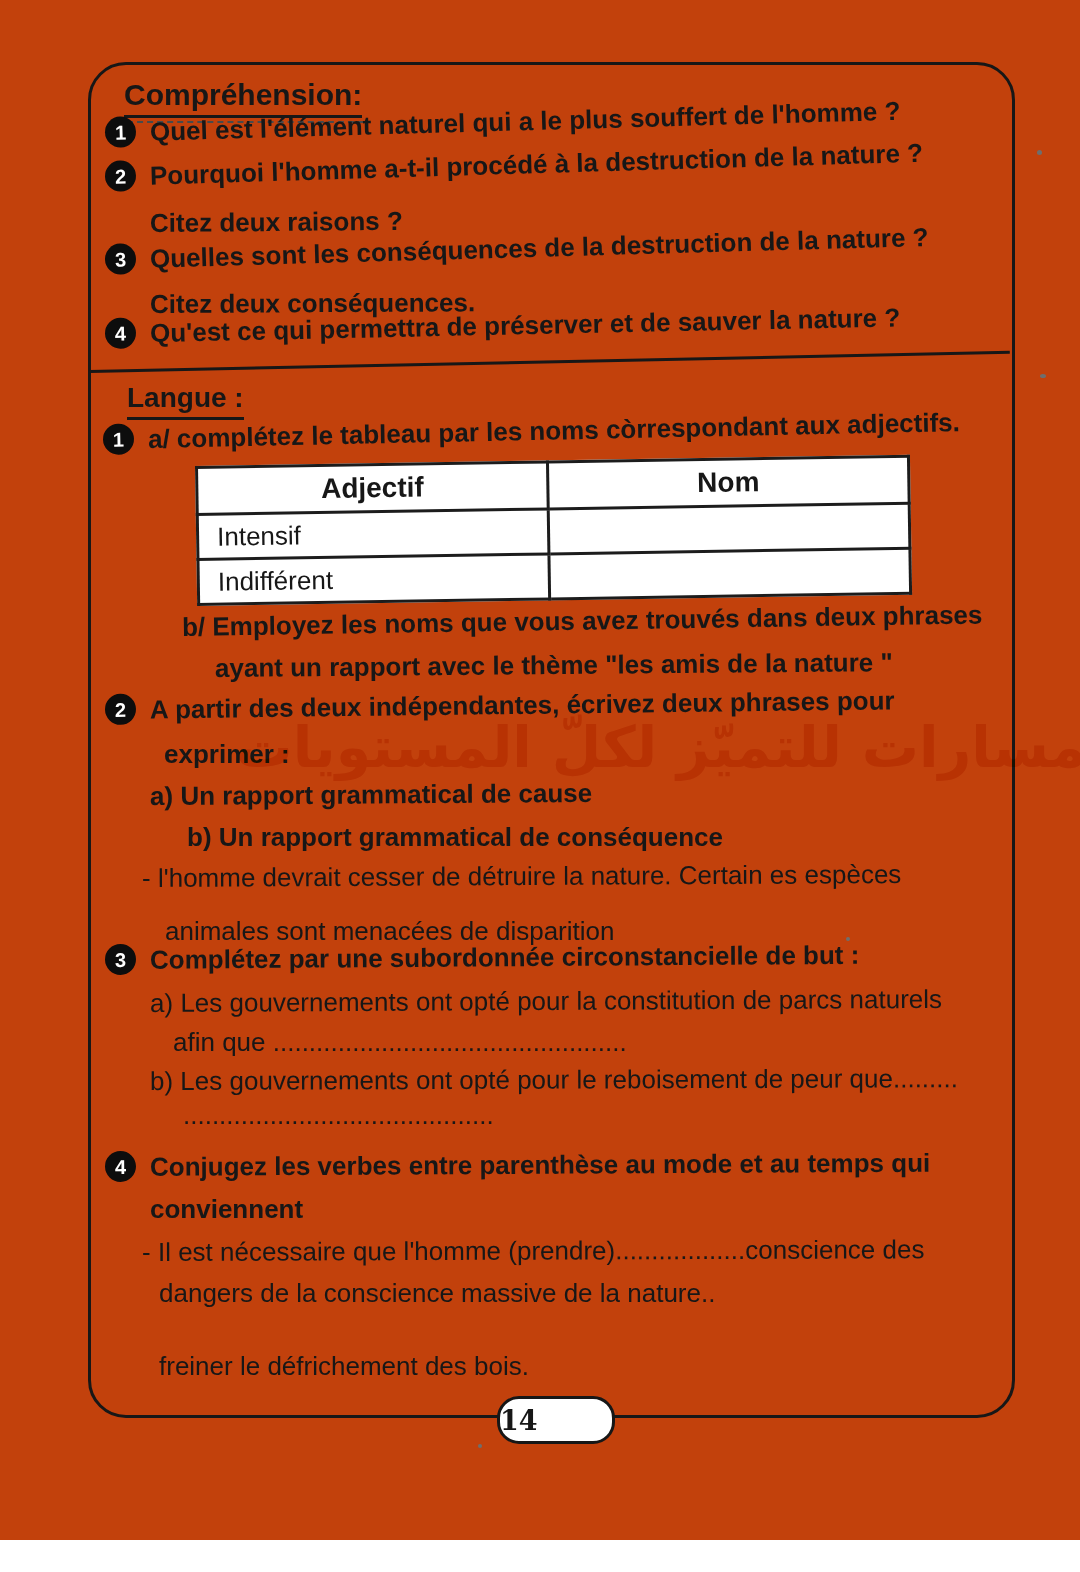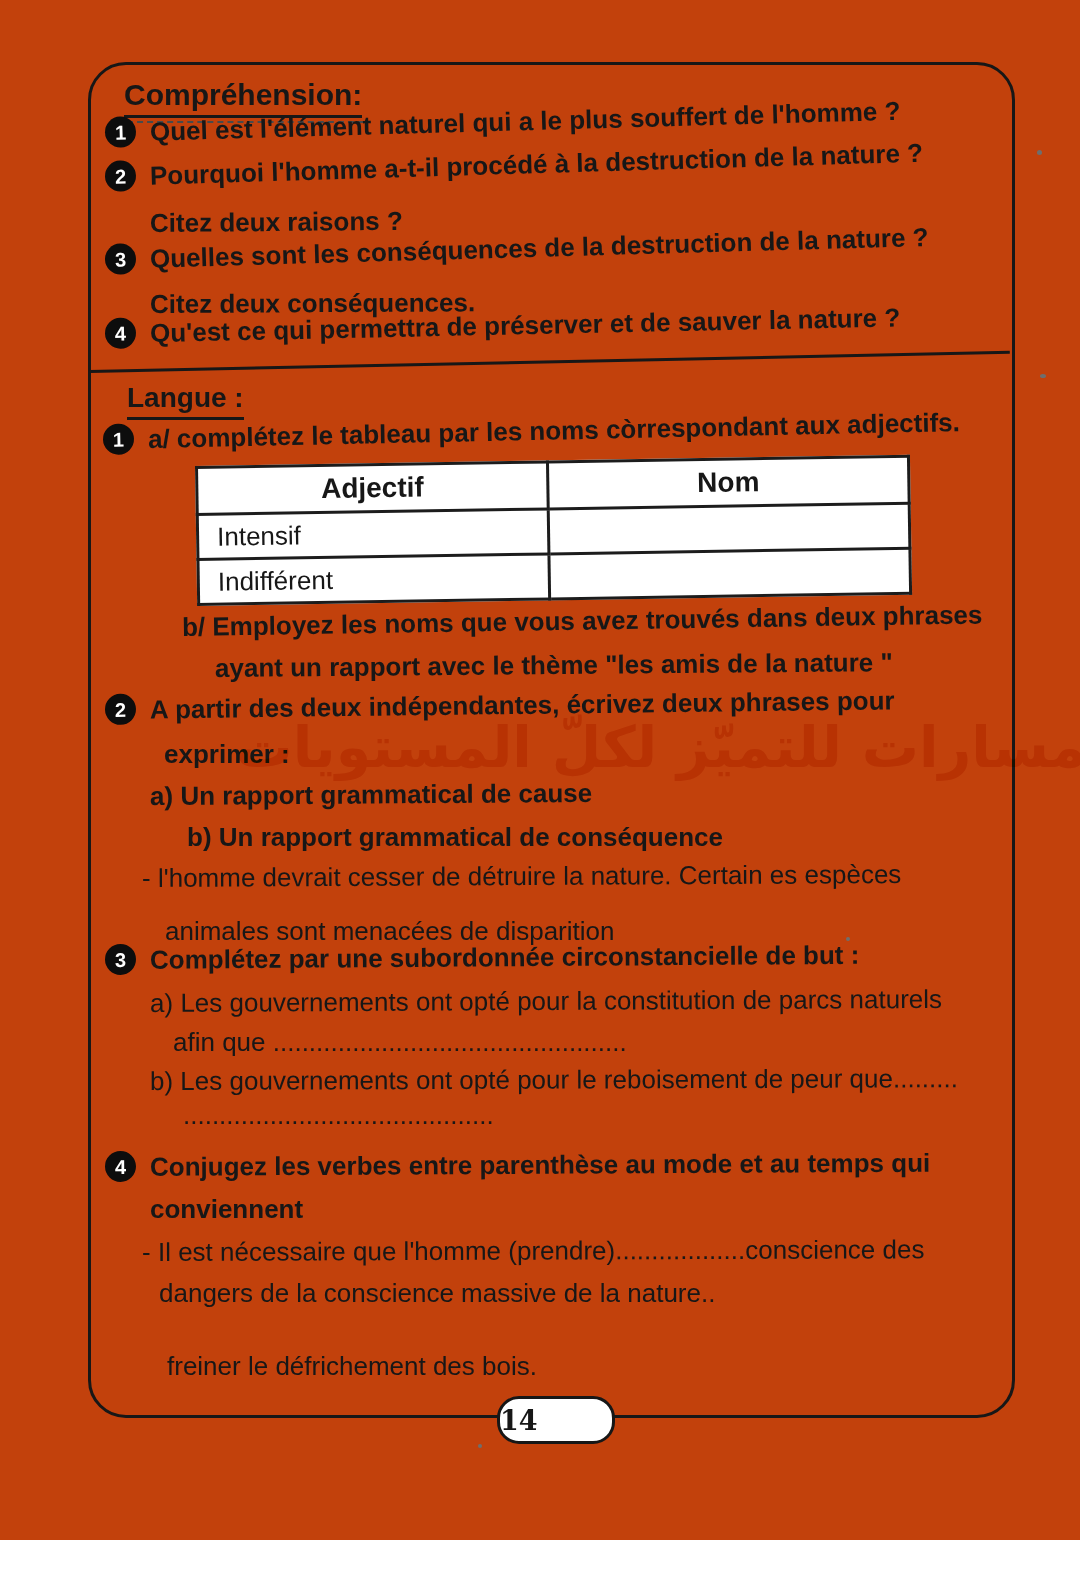--- a/index.html
+++ b/index.html
@@ -186,21 +186,21 @@
   </div>
   <div class="line b" style="left:150px; top:1192px;text-align:center;">
     <span>conviennent</span>
   </div>
   <div class="line rI" style="left:142px; top:1235px;">
     <span>- Il est nécessaire que l'homme (prendre)..................conscience des</span>
   </div>
   <div class="line" style="left:159px; top:1276px;">
     <span>dangers de la conscience massive de la nature..</span>
   </div>
-  <div class="line" style="left:159px; top:1349px;margin-left:8px;">
+  <div class="line" style="left:159px; top:1349px;">
     <span>freiner le défrichement des bois.</span>
   </div>
 
   <div class="watermark" style="color: rgb(242, 194, 51);">مسارات للتميّز لكلّ المستويات</div>
 
   <div class="page-oval">
     <span>14</span>
   </div>
 
   <div class="scrap"></div>

